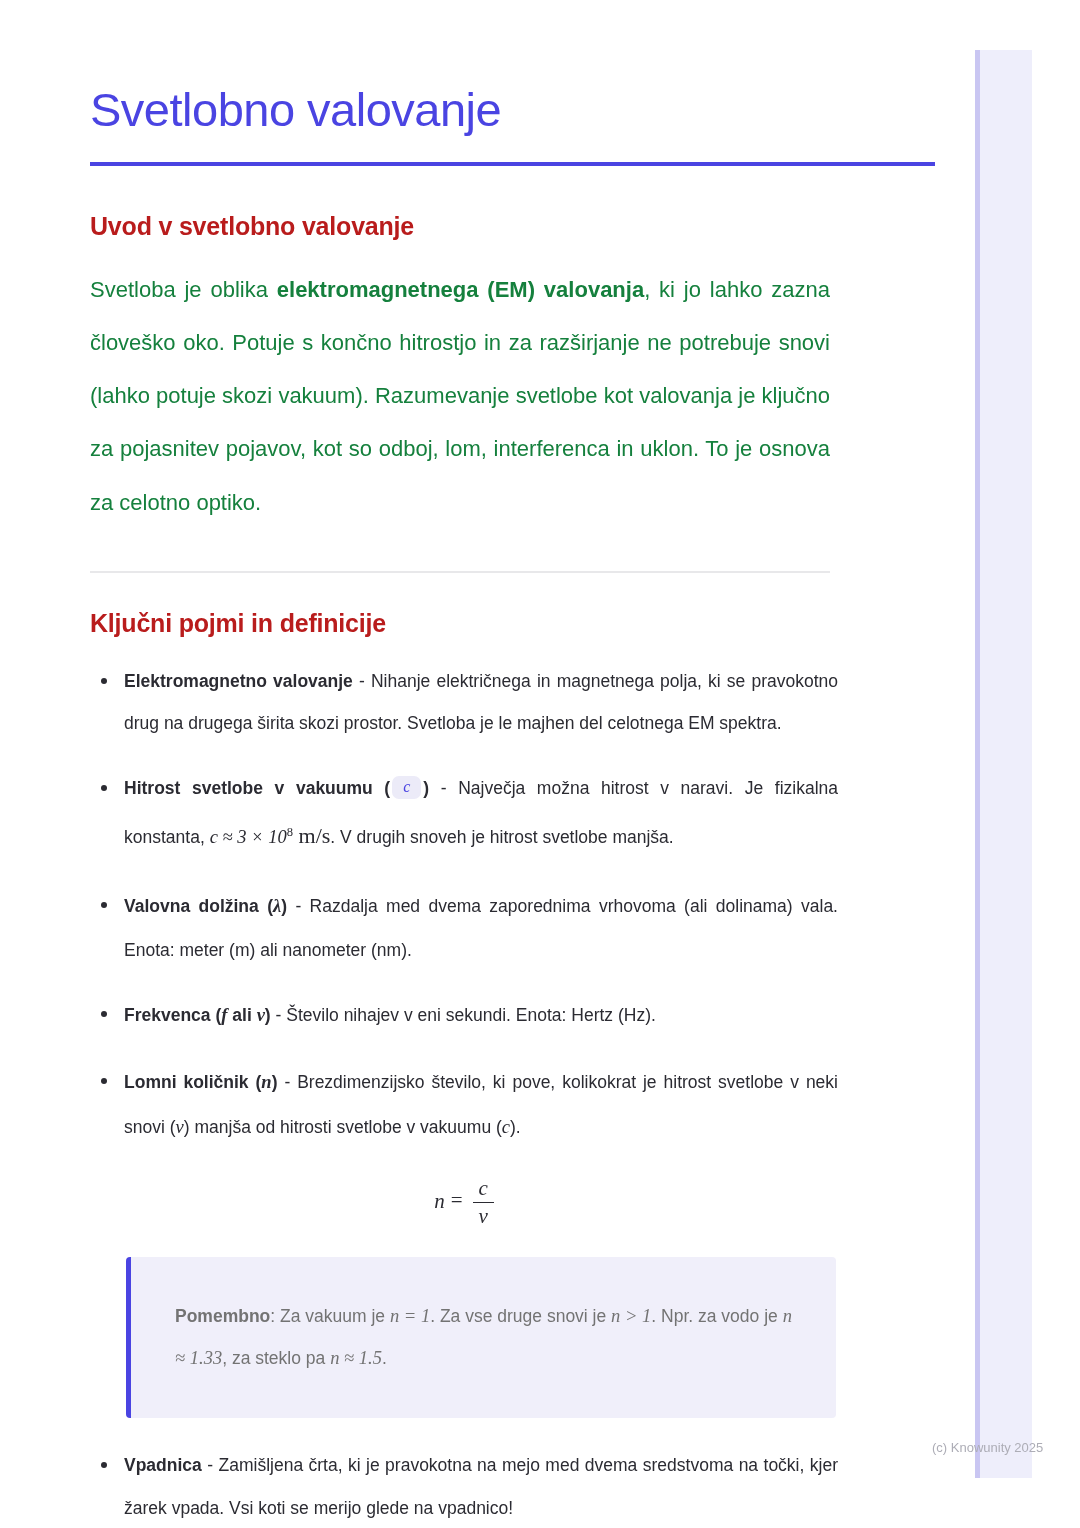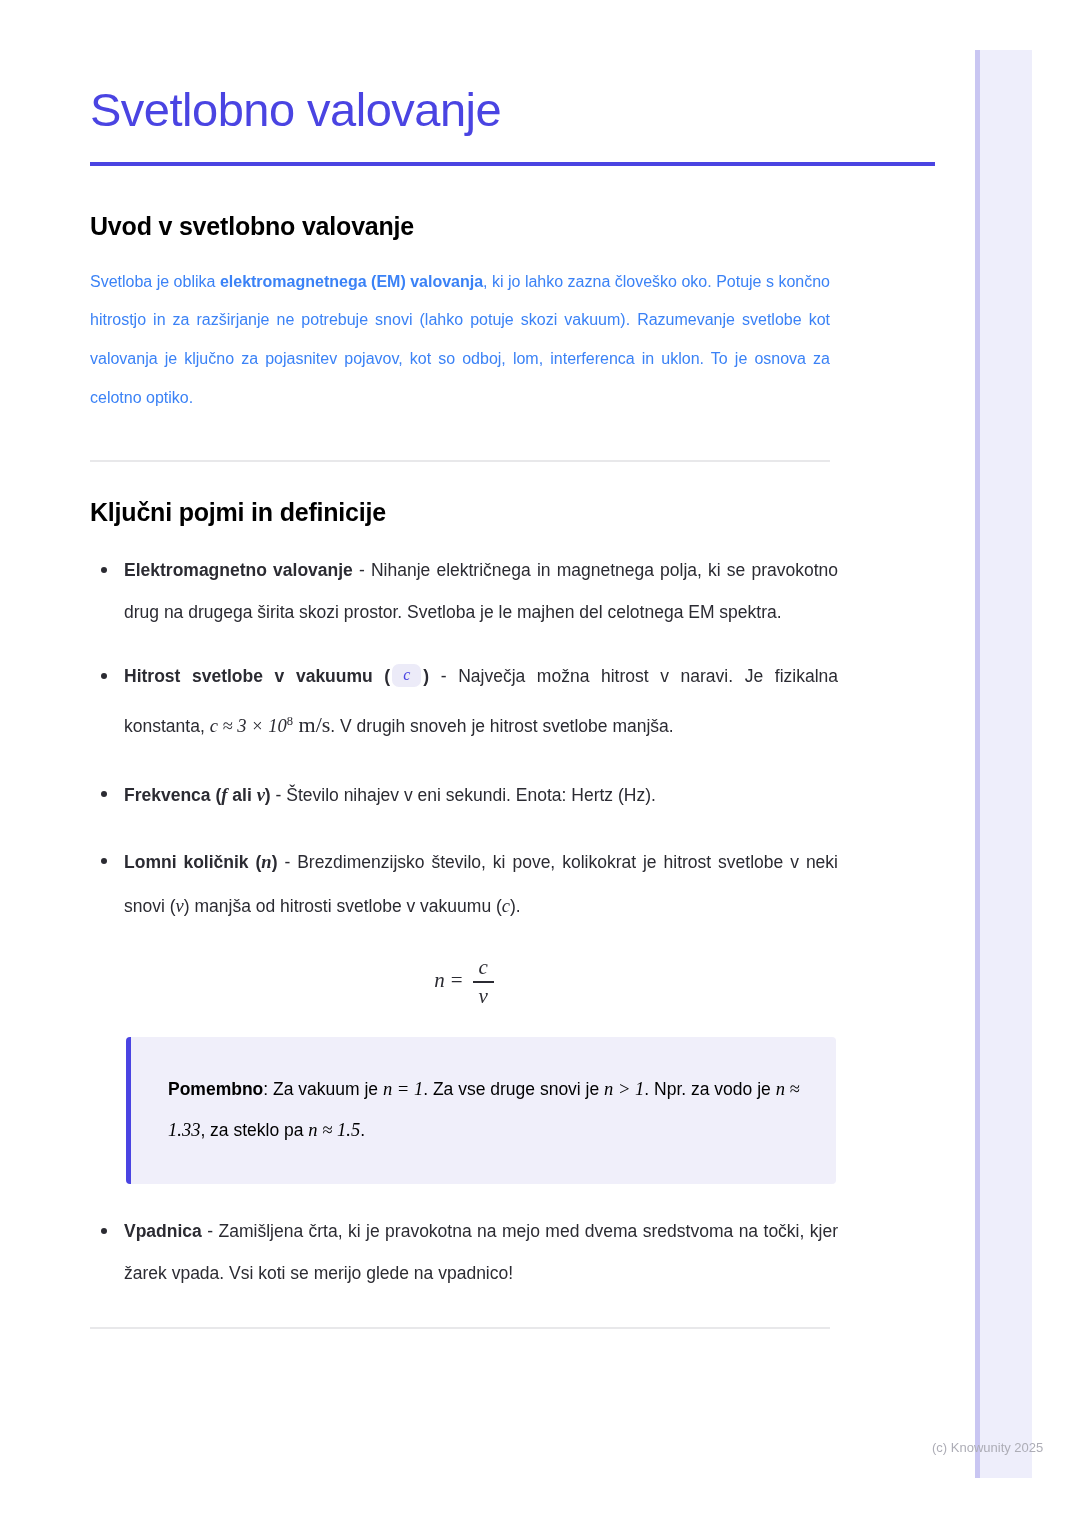--- a/index.html
+++ b/index.html
@@ -54,33 +54,33 @@
     margin-top: 26px;
     width: 845px;
     height: 4px;
     background: #4a44e2;
   }
 
   .section-heading {
     margin: 0;
     font-size: 25px;
     font-weight: bold;
-    color: #000000;
+    color: #b91c1c;
     letter-spacing: -0.2px;
   }
   .sh-1 { margin-top: 46px; }
   .sh-2 { margin-top: 36px; }
 
   .para {
     width: 740px;
     margin: 22px 0 0 0;
-    font-size: 16px;
+    font-size: 22px;
     line-height: 2.42;
     text-align: justify;
-    color: #3b82f6;
+    color: #15803d;
   }
   .para b { font-weight: bold; }
 
   .divider {
     width: 740px;
     height: 2px;
     background: #e8e8ea;
     margin-top: 42px;
   }
   .divider.bottom { margin-top: 32px; }
@@ -183,24 +183,24 @@
   .callout {
     width: 710px;
     margin: 28px 0 0 36px;
     background: #f0effa;
     border-left: 5px solid #4a44e2;
     border-radius: 4px;
     box-sizing: border-box;
     padding: 28px 30px 28px 33px;
   }
   .callout p {
-    margin: 4px;
+    margin: 11px;
     font-size: 17.5px;
     line-height: 2.25;
-    color: #000000;
+    color: #737373;
   }
   .callout b { font-weight: bold; }
 
   .watermark {
     position: absolute;
     left: 932px;
     top: 1440px;
     font-size: 13px;
     color: #adadb6;
     white-space: nowrap;
@@ -223,20 +223,21 @@
   <div class="divider"></div>
 
   <h2 class="section-heading sh-2">Ključni pojmi in definicije</h2>
 
   <ul class="terms">
 
     <li><b>Elektromagnetno valovanje</b><span> - </span><span>Nihanje električnega in magnetnega polja, ki se pravokotno drug na drugega širita skozi prostor. Svetloba je le majhen del celotnega EM spektra.</span></li>
 
     <li><b>Hitrost svetlobe v vakuumu (</b><span class="chip">c</span><b>)</b><span> - </span><span>Največja možna hitrost v naravi. Je fizikalna konstanta, </span><span class="m"><span>c ≈ 3 × 10</span><sup>8</sup></span><span class="mr"> m/s</span><span>. V drugih snoveh je hitrost svetlobe </span><span class="it">manjša</span><span>.</span></li>
 
+    <li><b>Valovna dolžina (</b><b class="m">λ</b><b>)</b><span> - </span><span>Razdalja med dvema zaporednima vrhovoma (ali dolinama) vala. Enota: meter (m) ali nanometer (nm).</span></li>
 
     <li><b>Frekvenca (</b><b class="m">f</b><b> ali </b><b class="m">ν</b><b>)</b><span> - </span><span>Število nihajev v eni sekundi. Enota: Hertz (Hz).</span></li>
 
     <li><b>Lomni količnik (</b><b class="m">n</b><b>)</b><span> - </span><span>Brezdimenzijsko število, ki pove, kolikokrat je hitrost svetlobe v neki snovi (</span><span class="m">v</span><span>) manjša od hitrosti svetlobe v vakuumu (</span><span class="m">c</span><span>).</span></li>
   </ul>
 
   <div class="equation">
     <span class="eq-lhs">n</span><span class="eq-sign">=</span><span class="frac"><span class="num">c</span><span class="bar"></span><span class="den">v</span></span>
   </div>
 

